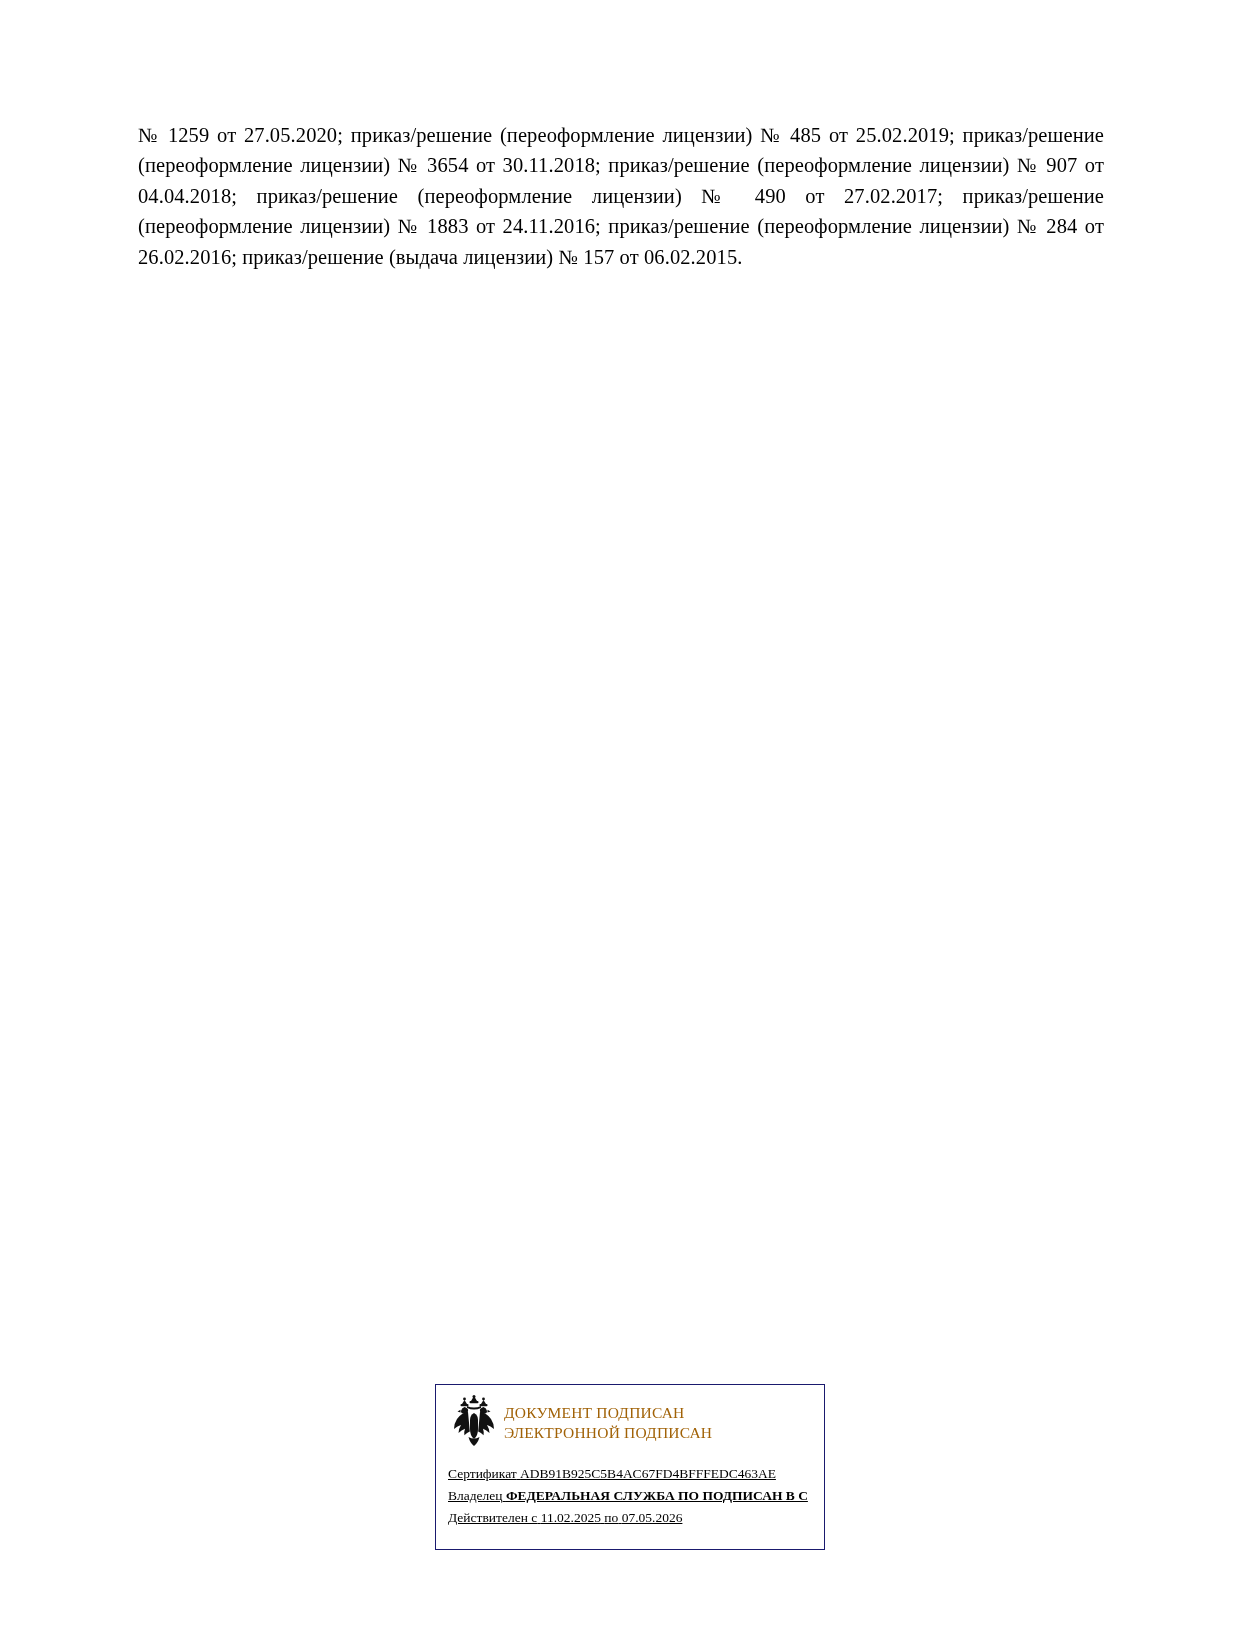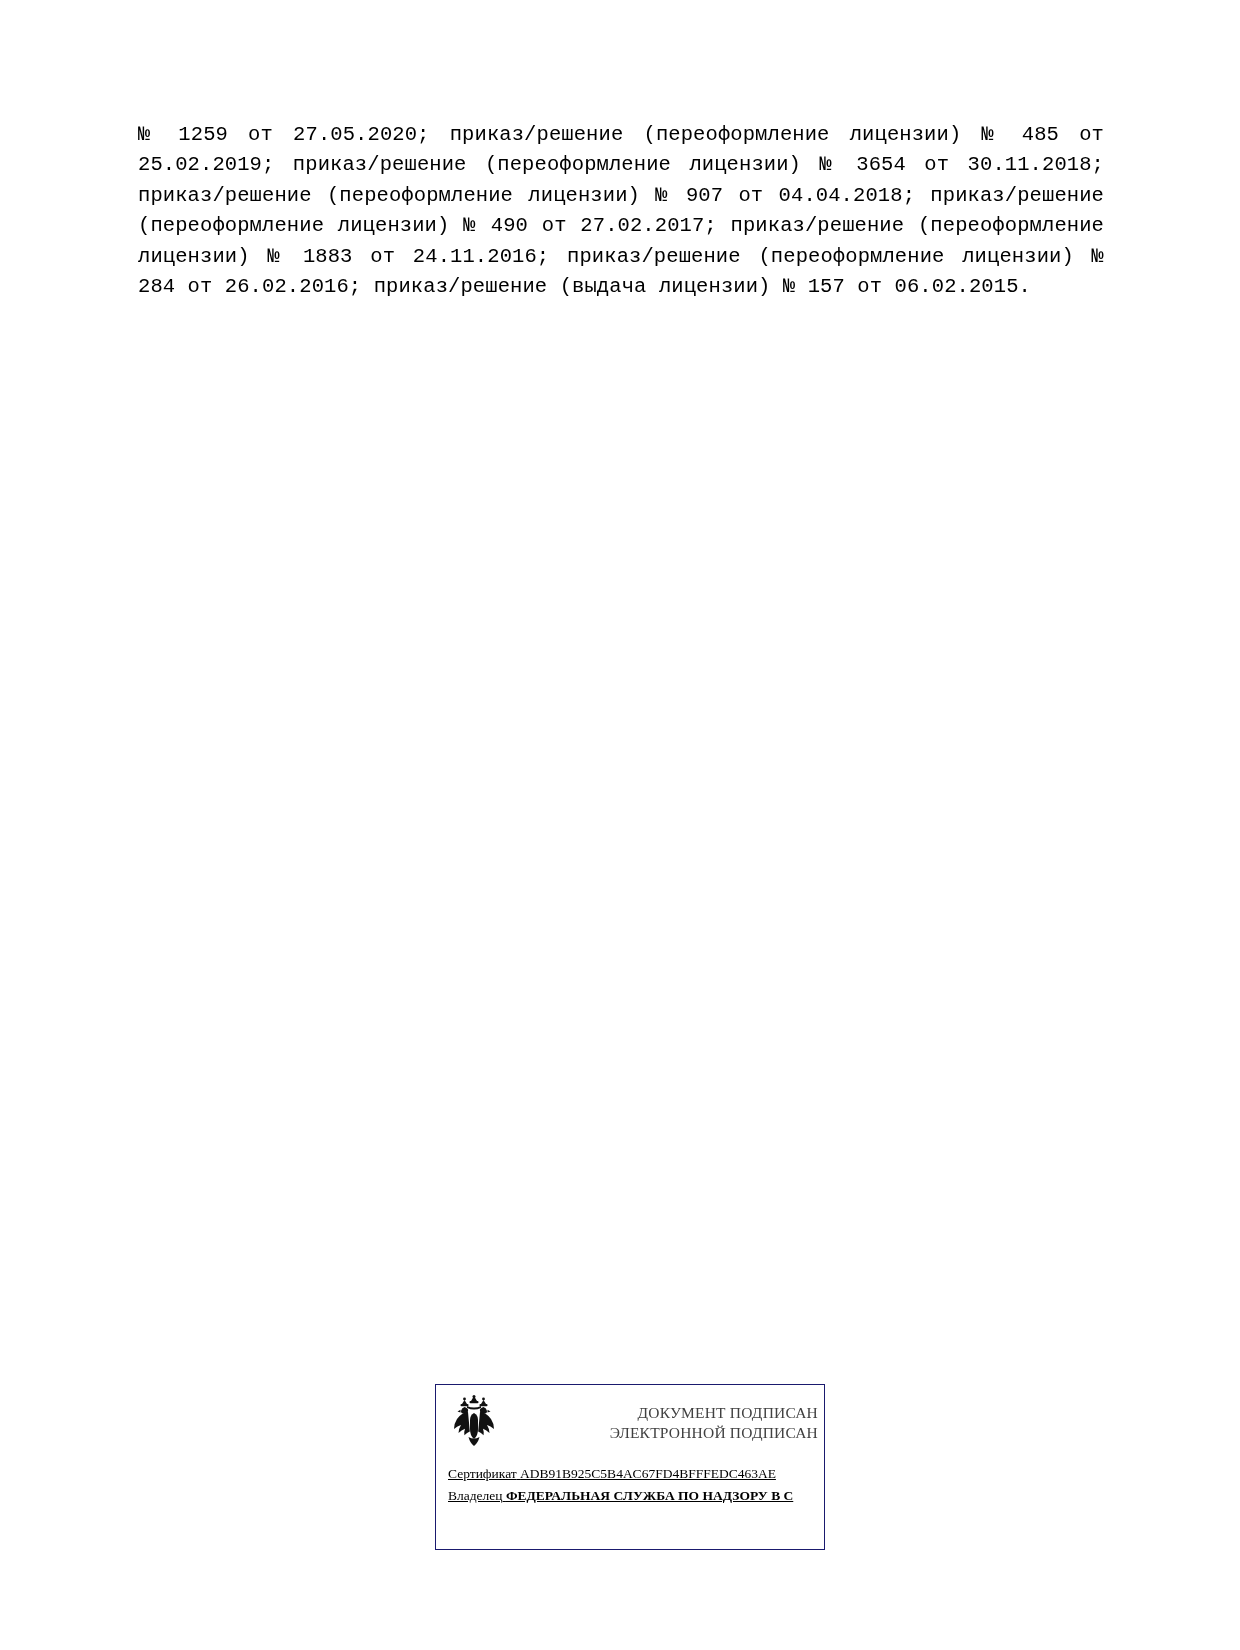--- a/index.html
+++ b/index.html
@@ -29,21 +29,20 @@
     width: 966px;
     font-size: 20.5px;
     line-height: 30.5px;
     text-align: justify;
     text-justify: inter-word;
     letter-spacing: 0.1px;
   }
 
   #para-orders {
     top: 99px;
-    font-family: Liberation Mono, monospace;
   }
 
   #para-note {
     top: 301px;
   }
 
   
   .stamp {
     position: absolute;
     left: 435px;
@@ -70,26 +69,26 @@
     justify-content: center;
     padding-left: 8px;
   }
 
   .stamp-emblem svg {
     display: block;
   }
 
   .stamp-heading {
     flex: 1;
-    text-align: right;
+    text-align: left;
     font-family: "Liberation Serif", "DejaVu Serif", serif;
     font-size: 15.5px;
     line-height: 20px;
     letter-spacing: 0.2px;
-    color: #404040;
+    color: #a16207;
     padding-right: 6px;
   }
 
   .stamp-lines {
     padding: 8px 0 0 12px;
     font-family: "Liberation Serif", "DejaVu Serif", serif;
     font-size: 13.5px;
     line-height: 22px;
     color: #000;
     white-space: nowrap;
@@ -148,19 +147,25 @@
       </div>
     </div>
 
     <div class="stamp-lines">
       <div>
         <span class="lbl">Сертификат</span>
         <span>ADB91B925C5B4AC67FD4BFFFEDC463AE</span>
       </div>
       <div>
         <span class="lbl">Владелец</span>
-        <span class="val-bold">ФЕДЕРАЛЬНАЯ СЛУЖБА ПО НАДЗОРУ В С</span>
+        <span class="val-bold">ФЕДЕРАЛЬНАЯ СЛУЖБА ПО ПОДПИСАН В С</span>
+      </div>
+      <div>
+        <span class="lbl">Действителен с</span>
+        <span>11.02.2025</span>
+        <span>по</span>
+        <span>07.05.2026</span>
       </div>
     </div>
 
   </div>
 
 </div>
 
 </body></html>

